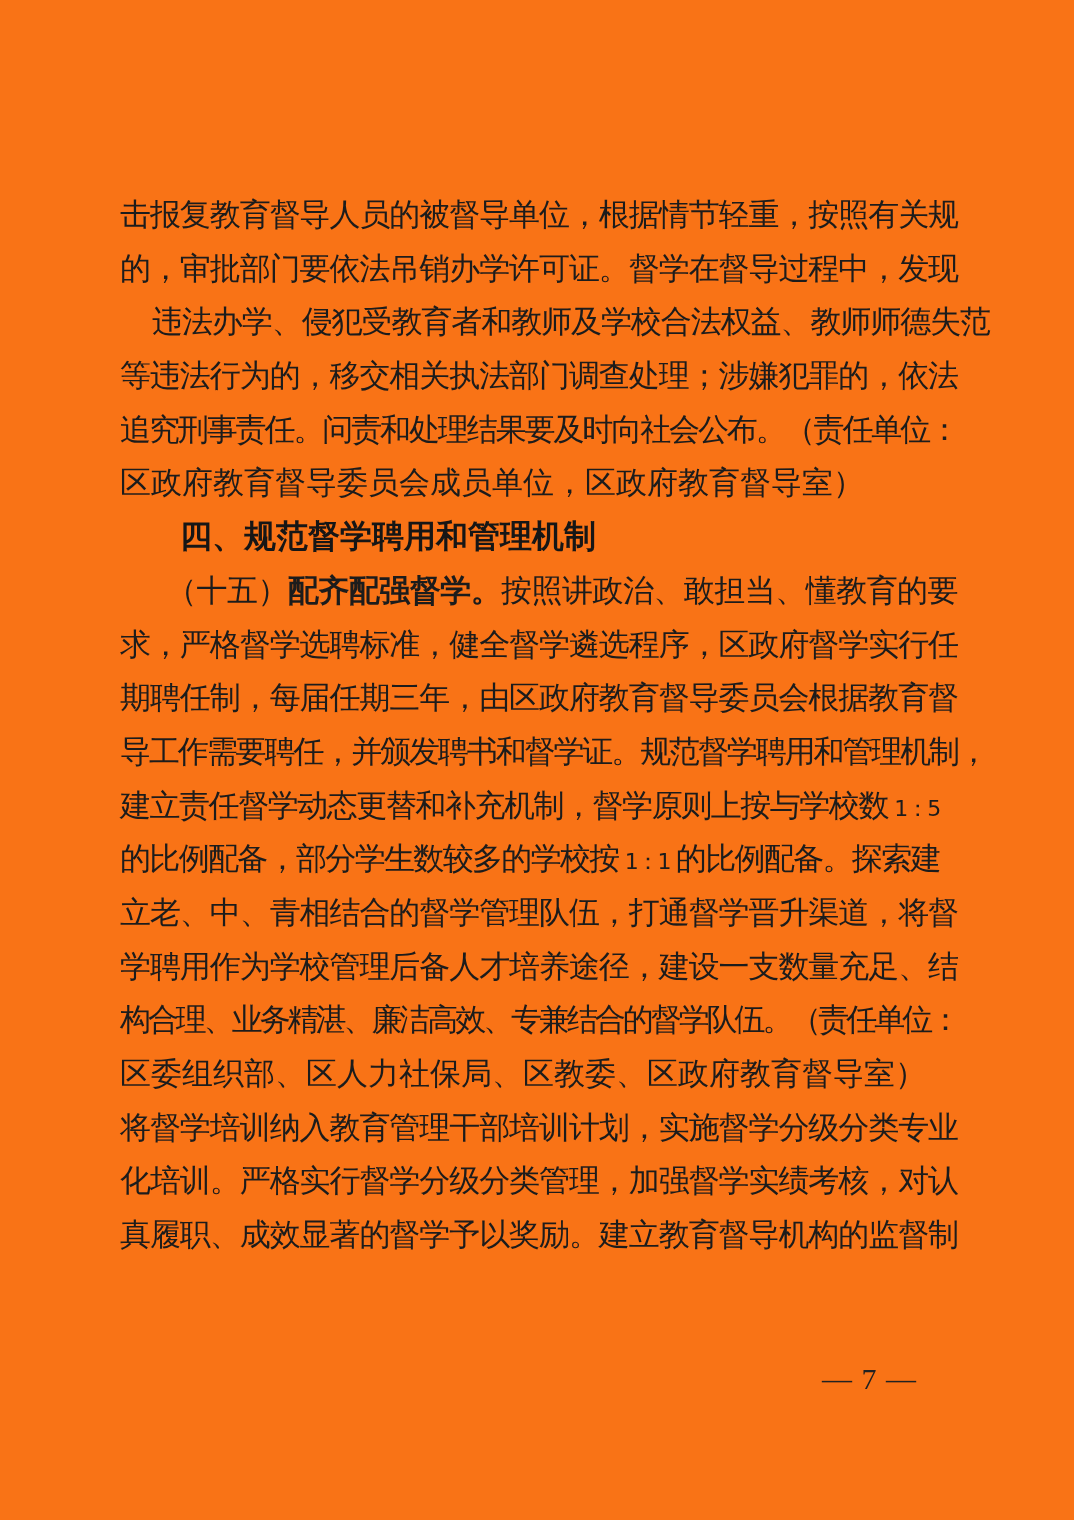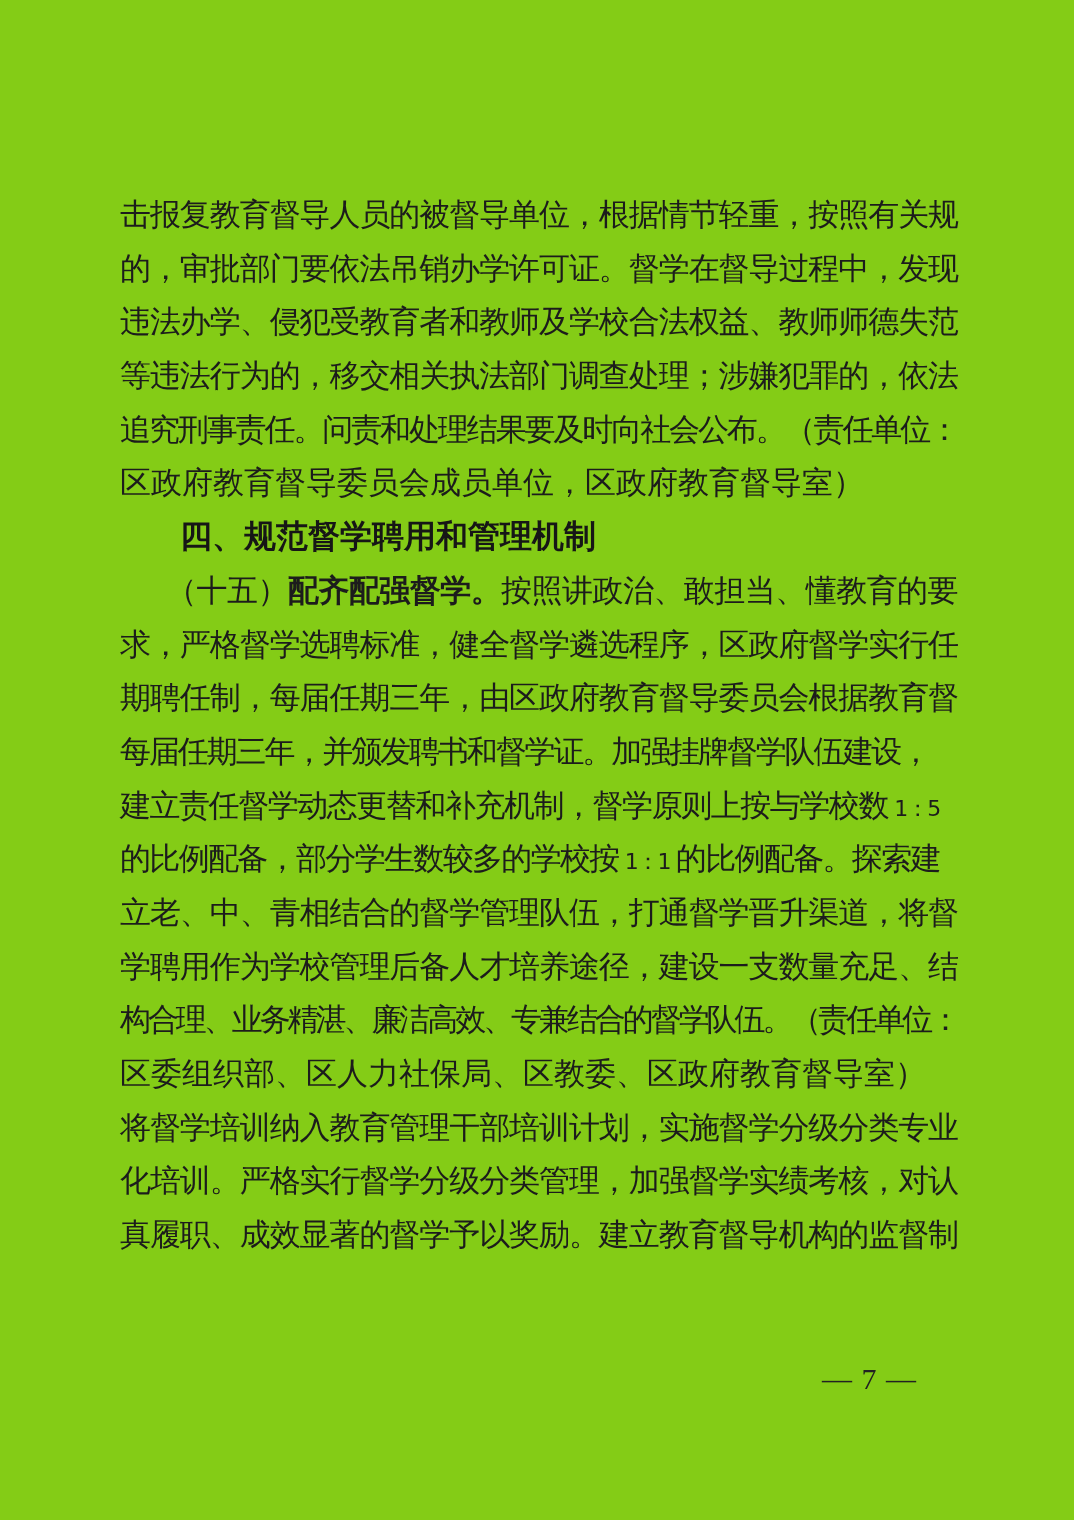--- a/index.html
+++ b/index.html
@@ -57,33 +57,33 @@
     right: 157px;
     font-size: 30px;
     line-height: 34px;
     color: #222222;
     letter-spacing: 1px;
   }
 </style>
 </head>
 <body>
 
-<div class="page" style="background: #84cc16;">
+<div class="page" style="background: #f97316;">
   <div class="doc" style="color: rgb(28, 28, 28);">
       <div class="line j"><span class="m" style="letter-spacing: -1.07143px;"><span>击报复教育督导人员的被督导单位，根据情节轻重，按照有关规</span></span></div>
       <div class="line j"><span class="m" style="letter-spacing: -1.07143px;"><span>的，审批部门要依法吊销办学许可证。督学在督导过程中，发现</span></span></div>
-      <div class="line j"><span class="m" style="letter-spacing: -1.07143px;"><span>违法办学、侵犯受教育者和教师及学校合法权益、教师师德失范</span></span></div>
+      <div class="line j"><span class="m" style="letter-spacing: -1.07143px; margin-left: 32px;"><span>违法办学、侵犯受教育者和教师及学校合法权益、教师师德失范</span></span></div>
       <div class="line j"><span class="m" style="letter-spacing: -1.07143px;"><span>等违法行为的，移交相关执法部门调查处理；涉嫌犯罪的，依法</span></span></div>
       <div class="line j"><span class="m" style="letter-spacing: -2.10345px;"><span>追究刑事责任。问责和处理结果要及时向社会公布。（责任单位：</span></span></div>
       <div class="line"><span class="m"><span>区政府教育督导委员会成员单位，区政府教育督导室）</span></span></div>
       <div class="line heading">四、规范督学聘用和管理机制</div>
       <div class="line indent j"><span class="m" style="letter-spacing: -0.538462px;"><span>（十五）</span><span class="b">配齐配强督学。</span><span>按照讲政治、敢担当、懂教育的要</span></span></div>
       <div class="line j"><span class="m" style="letter-spacing: -1.07143px; text-align: center;"><span>求，严格督学选聘标准，健全督学遴选程序，区政府督学实行任</span></span></div>
       <div class="line j"><span class="m" style="letter-spacing: -1.07143px;"><span>期聘任制，每届任期三年，由区政府教育督导委员会根据教育督</span></span></div>
-      <div class="line j"><span class="m" style="letter-spacing: -2.10345px;"><span>每届任期三年，并颁发聘书和督学证。加强挂牌督学队伍建设，</span></span></div>
+      <div class="line j"><span class="m" style="letter-spacing: -2.10345px;"><span>导工作需要聘任，并颁发聘书和督学证。规范督学聘用和管理机制，</span></span></div>
       <div class="line j"><span class="m" style="letter-spacing: -1.46458px;"><span>建立责任督学动态更替和补充机制，督学原则上按与学校数 </span><span class="num">1：5</span></span></div>
       <div class="line j"><span class="m" style="letter-spacing: -1.66734px;"><span>的比例配备，部分学生数较多的学校按 </span><span class="num">1：1</span><span> 的比例配备。探索建</span></span></div>
       <div class="line j"><span class="m" style="letter-spacing: -1.07143px;"><span>立老、中、青相结合的督学管理队伍，打通督学晋升渠道，将督</span></span></div>
       <div class="line j"><span class="m" style="letter-spacing: -1.07143px;"><span>学聘用作为学校管理后备人才培养途径，建设一支数量充足、结</span></span></div>
       <div class="line j"><span class="m" style="letter-spacing: -3.06667px;"><span>构合理、业务精湛、廉洁高效、专兼结合的督学队伍。（责任单位：</span></span></div>
       <div class="line"><span class="m"><span>区委组织部、区人力社保局、区教委、区政府教育督导室）</span></span></div>
       <div class="line j"><span class="m" style="letter-spacing: -1.07143px;"><span>将督学培训纳入教育管理干部培训计划，实施督学分级分类专业</span></span></div>
       <div class="line j"><span class="m" style="letter-spacing: -1.07143px;"><span>化培训。严格实行督学分级分类管理，加强督学实绩考核，对认</span></span></div>
       <div class="line j"><span class="m" style="letter-spacing: -1.07143px;"><span>真履职、成效显著的督学予以奖励。建立教育督导机构的监督制</span></span></div>
     </div>

